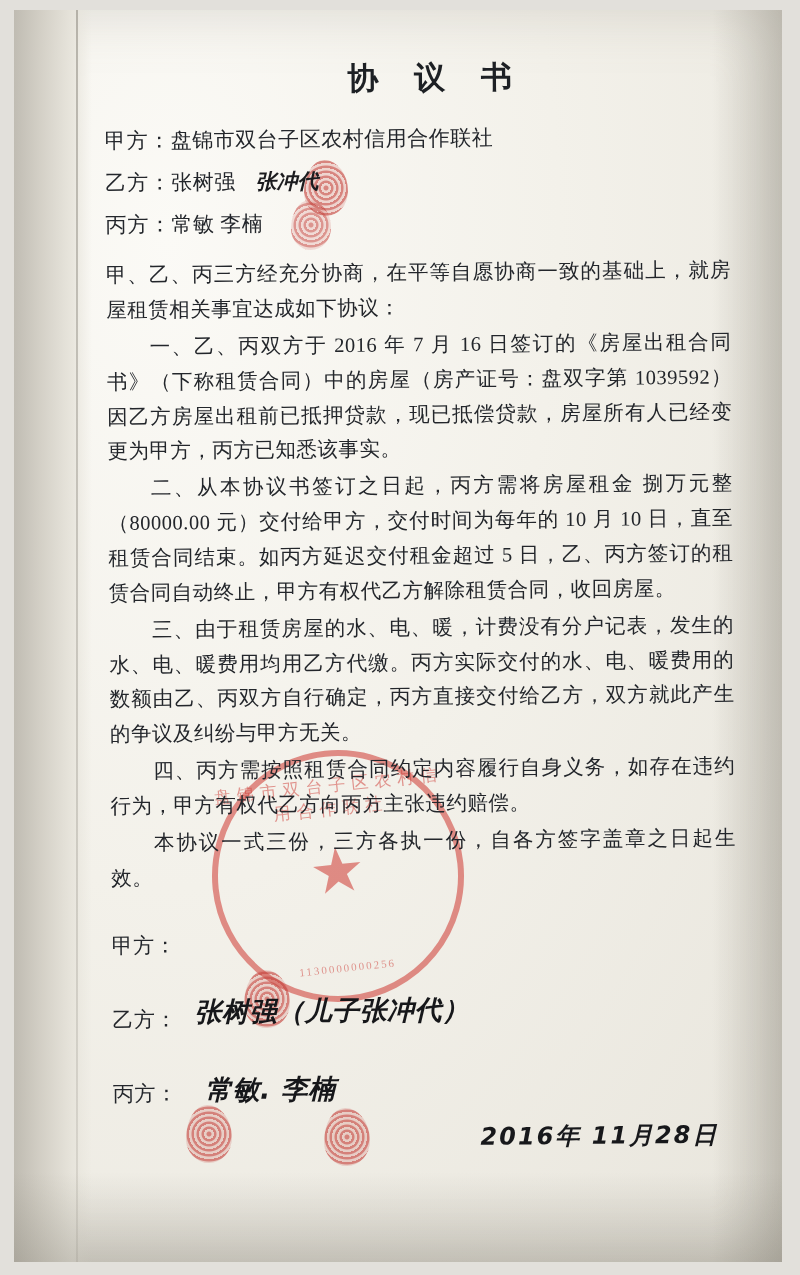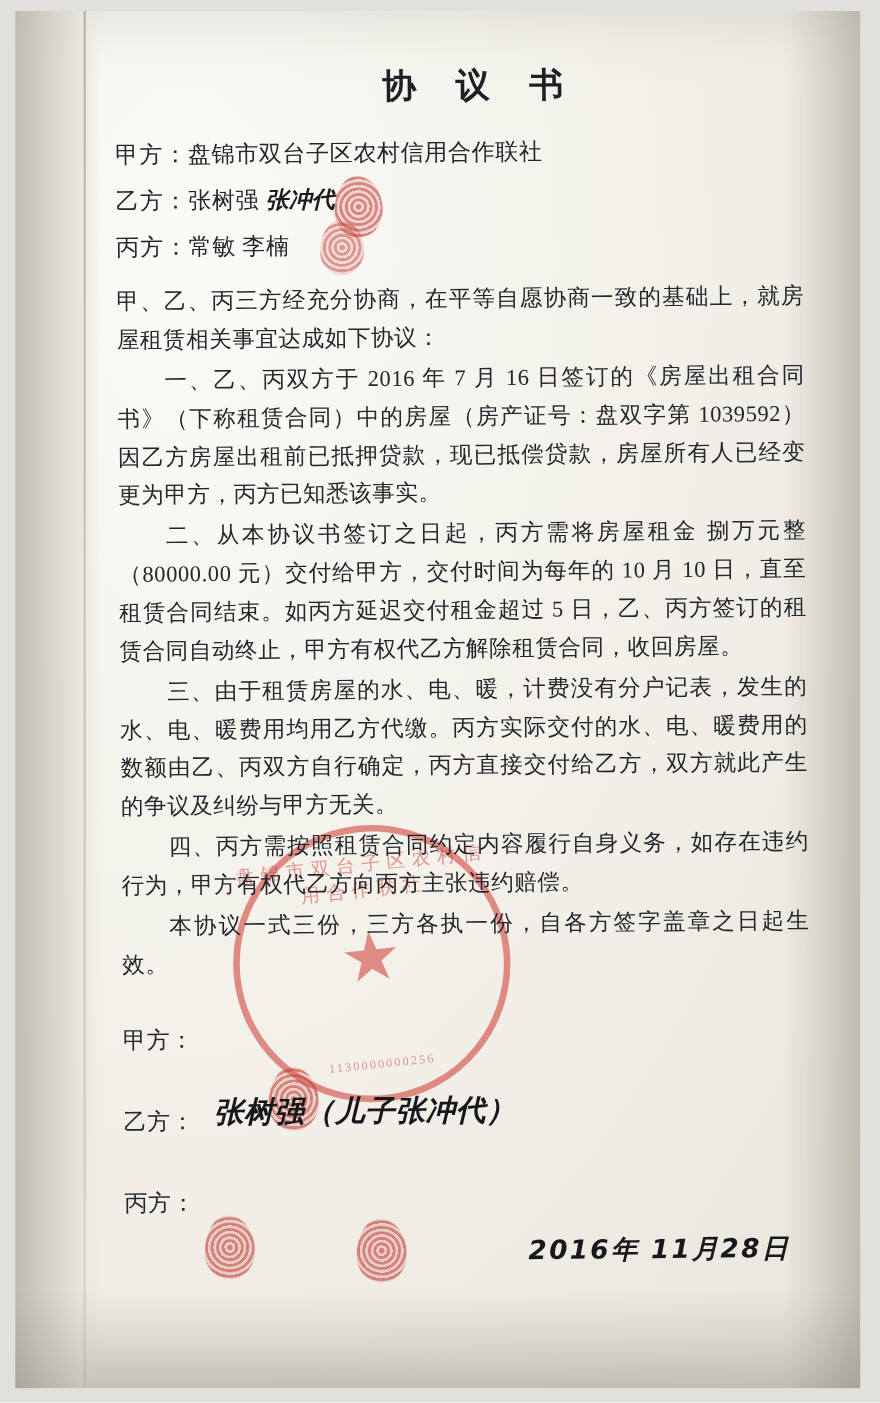--- a/index.html
+++ b/index.html
@@ -217,21 +217,21 @@
     <div id="content">
 
       <div class="doc-title">协 议 书</div>
 
       <div class="party-line">
         <span class="label">甲方：</span><span>盘锦市双台子区农村信用合作联社</span>
       </div>
 
       <div class="party-line">
         <span class="label">乙方：</span><span>张树强</span>
-        <span class="hand" style="font-family:Liberation Serif, serif;">张冲代</span>
+        <span class="hand" style="margin-left:14px;font-family:Liberation Serif, serif;">张冲代</span>
       </div>
 
       <div class="party-line" style="margin-bottom:16px;">
         <span class="label">丙方：</span><span>常敏 李楠</span>
       </div>
 
       <p class="body">甲、乙、丙三方经充分协商，在平等自愿协商一致的基础上，就房屋租赁相关事宜达成如下协议：</p>
 
       <p class="body indent">一、乙、丙双方于 2016 年 7 月 16 日签订的《房屋出租合同书》（下称租赁合同）中的房屋（房产证号：盘双字第 1039592）因乙方房屋出租前已抵押贷款，现已抵偿贷款，房屋所有人已经变更为甲方，丙方已知悉该事实。</p>
       <p class="body indent">二、从本协议书签订之日起，丙方需将房屋租金 捌万元整（80000.00 元）交付给甲方，交付时间为每年的 10 月 10 日，直至租赁合同结束。如丙方延迟交付租金超过 5 日，乙、丙方签订的租赁合同自动终止，甲方有权代乙方解除租赁合同，收回房屋。</p>
@@ -247,19 +247,20 @@
           <span class="sig" style="left:92px; top:4px; font-size:26px;"></span>
         </div>
 
         <div class="sign-row">
           <span class="label">乙方：</span>
           <span class="sig" style="left:82px; top:-4px; font-size:27px;">张树强（儿子张冲代）</span>
         </div>
 
         <div class="sign-row" style="height:86px;">
           <span class="label">丙方：</span>
+          <span class="sig" style="left:92px; top:0px; font-size:27px;">常敏.   李楠</span>
           <span class="date-line">2016年 11月28日</span>
         </div>
 
       </div>
     </div>
   </div>
 </div>
 
 </body></html>

